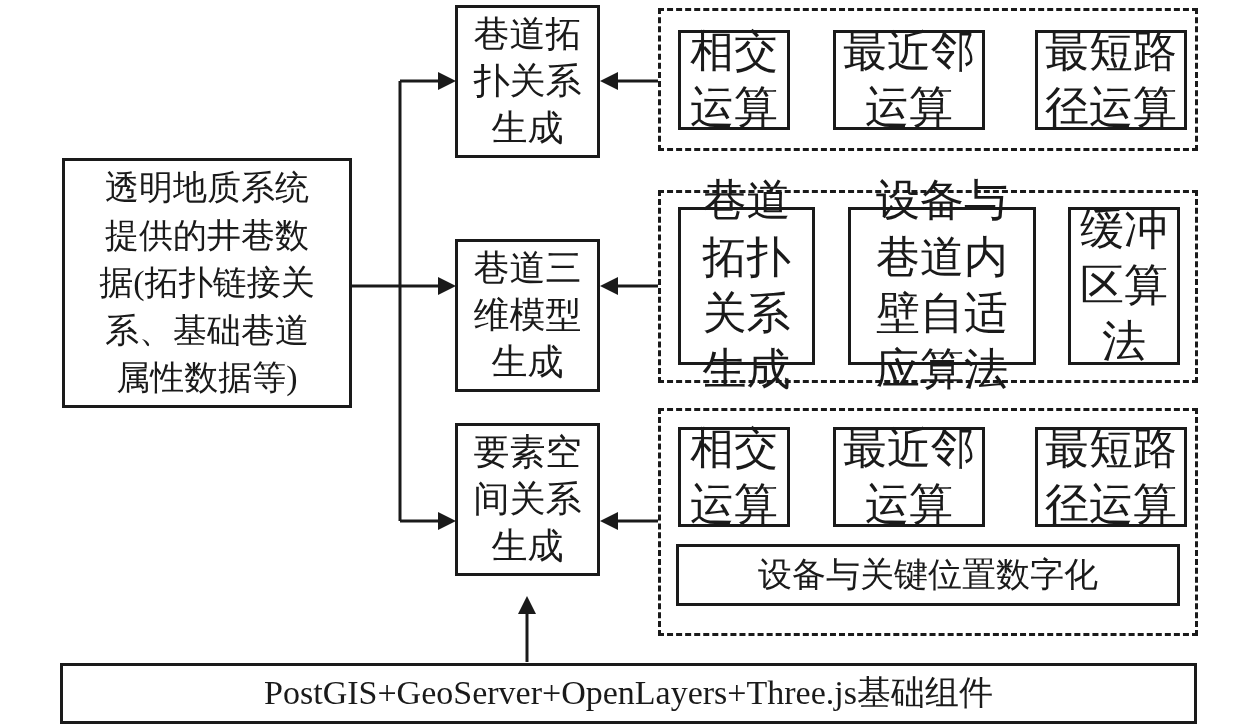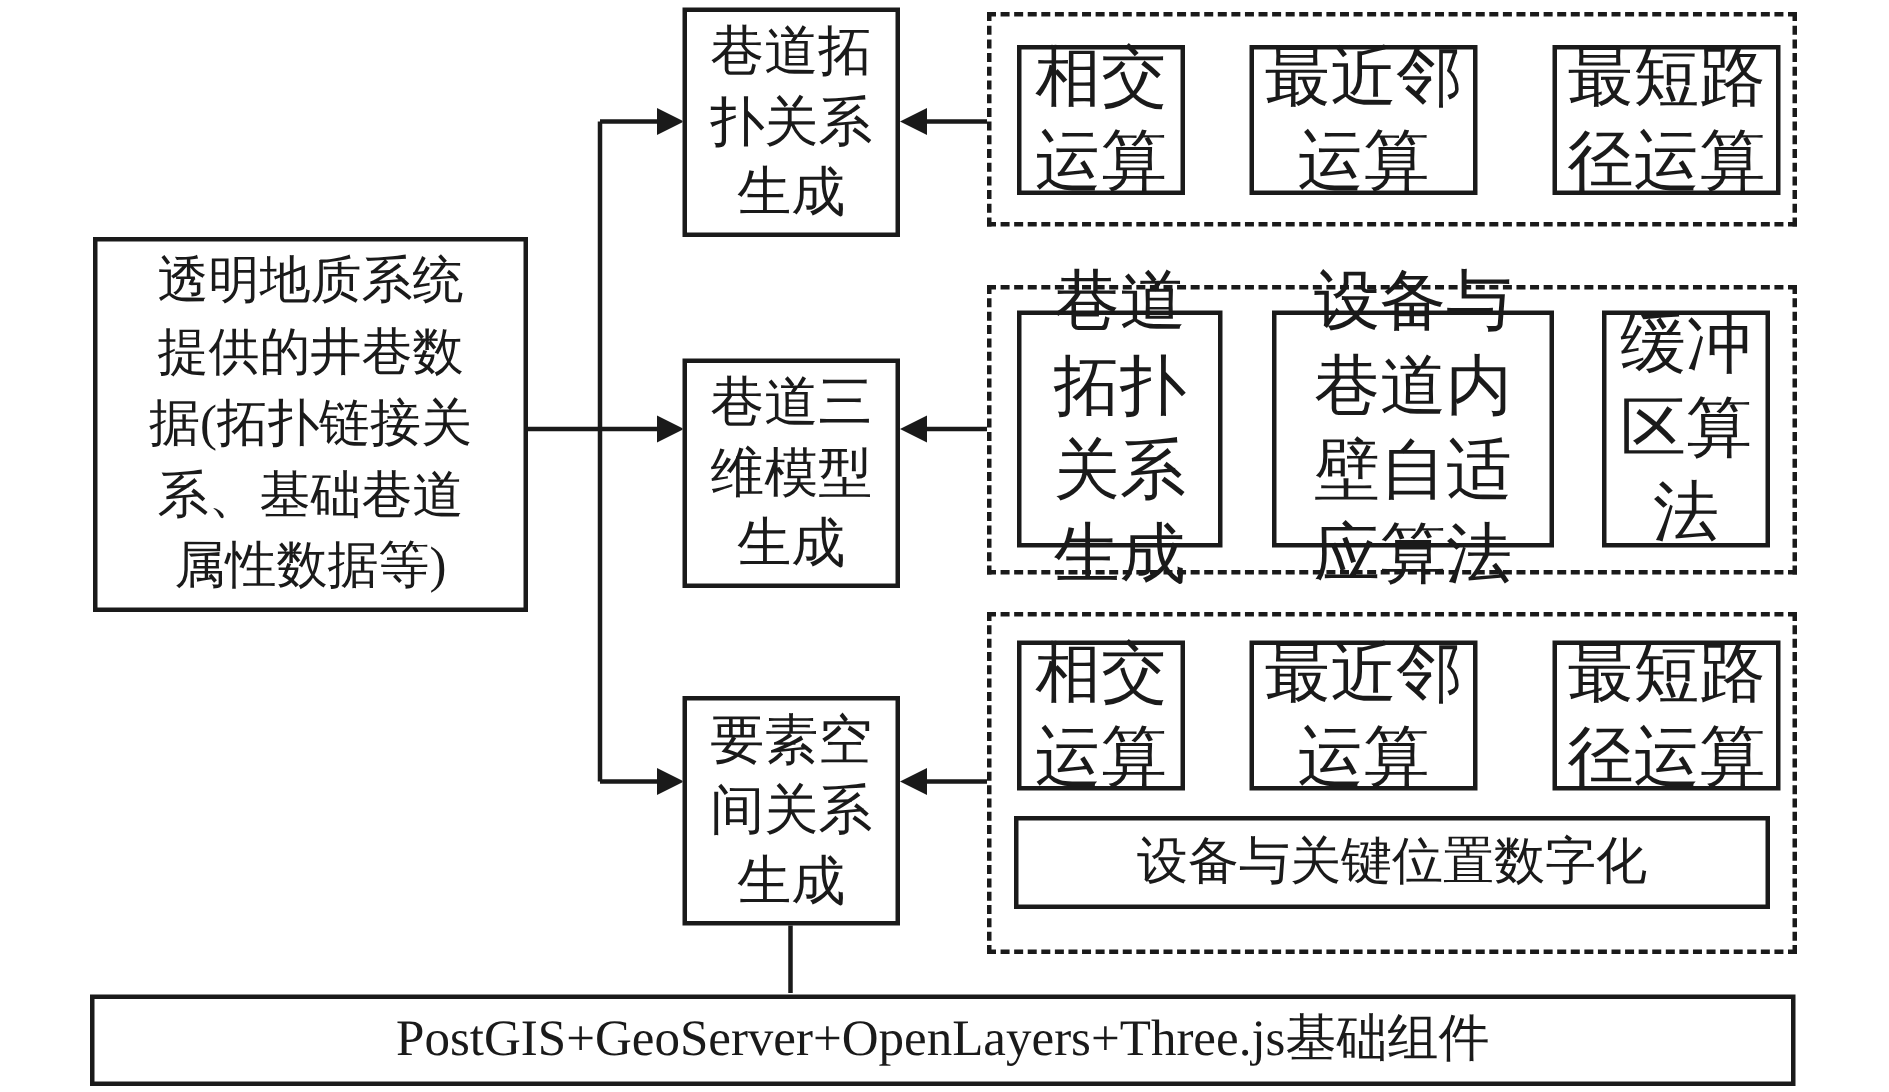--- a/index.html
+++ b/index.html
@@ -40,21 +40,21 @@
   .source-box {
     left: 62px; top: 158px; width: 290px; height: 250px;
     font-size: 34px; line-height: 1.4; padding: 0 34px;
   }
   .proc-box {
     width: 145px; height: 153px; left: 455px;
     font-size: 36px; line-height: 1.3; padding: 17px 14px;
   }
   .proc-1 { top: 5px; }
   .proc-2 { top: 210px; margin-top: 29px; }
-  .proc-3 { top: 464px; }
+  .proc-3 { top: 423px; }
   .group-1 { left: 658px; top: 8px;   width: 540px; height: 143px; }
   .group-2 { left: 658px; top: 190px; width: 540px; height: 193px; }
   .group-3 { left: 658px; top: 408px; width: 540px; height: 228px; }
   .item-box {
     font-size: 44px; line-height: 1.28; padding: 0 6px;
   }
   .g1-i1 { left: 678px;  top: 30px;  width: 112px; height: 100px; }
   .g1-i2 { left: 833px;  top: 30px;  width: 152px; height: 100px; }
   .g1-i3 { left: 1035px; top: 30px;  width: 152px; height: 100px; }
   .g2-i1 { left: 678px;  top: 207px; width: 137px; height: 158px; }

